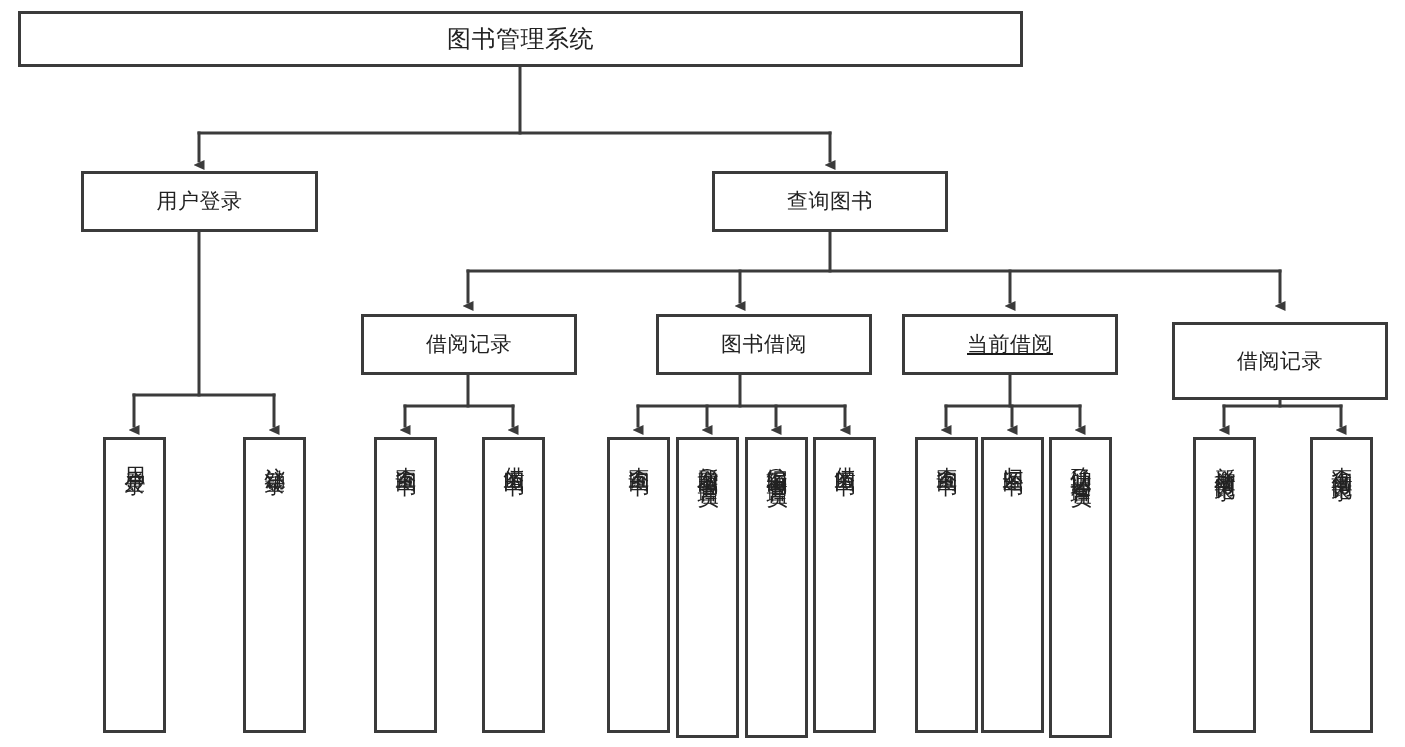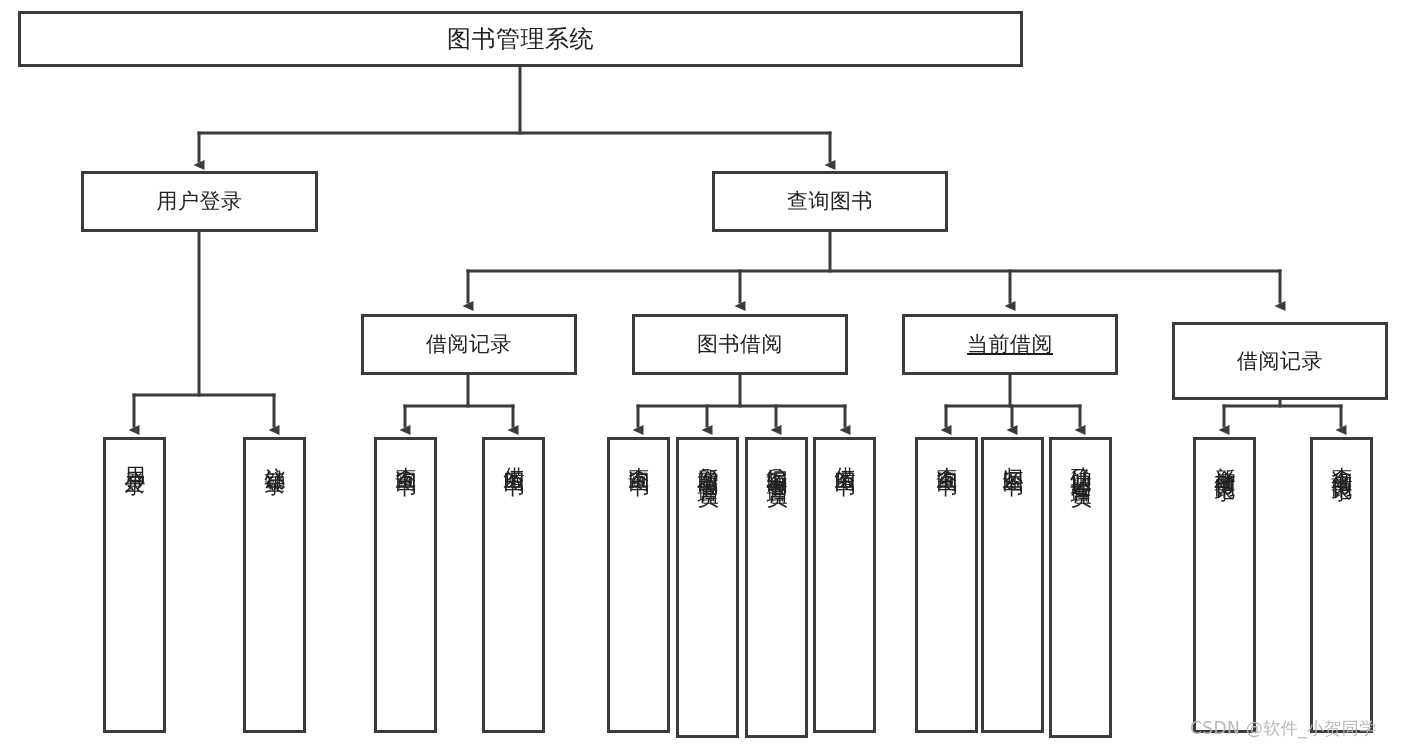--- a/index.html
+++ b/index.html
@@ -133,21 +133,21 @@
   </div>
 
   <div class="node h-node" style="left:712px; top:171px; width:236px; height:61px;">
     <span class="txt">查询图书</span>
   </div>
 
   <div class="node h-node" style="left:361px; top:314px; width:216px; height:61px;">
     <span class="txt">借阅记录</span>
   </div>
 
-  <div class="node h-node" style="left:632px; top:314px; width:216px; height:61px;">
+  <div class="node h-node" style="left:656px; top:314px; width:216px; height:61px;">
     <span class="txt">图书借阅</span>
   </div>
 
   <div class="node h-node" style="left:902px; top:314px; width:216px; height:61px;text-decoration:underline;">
     <span class="txt">当前借阅</span>
   </div>
 
   <div class="node h-node" style="left:1172px; top:322px; width:216px; height:78px;">
     <span class="txt">借阅记录</span>
   </div>
@@ -197,15 +197,14 @@
   </div>
 
   <div class="node v-node" style="left:1193px; top:437px; width:63px; height:296px;">
     <span class="txt">新增借阅记录</span>
   </div>
 
   <div class="node v-node" style="left:1310px; top:437px; width:63px; height:296px;">
     <span class="txt">查询借阅记录</span>
   </div>
 
-  <div class="watermark" style="left:1190px; top:717px;">CSDN @软件_小贺同学</div>
 
 </div>
 
 </body></html>

